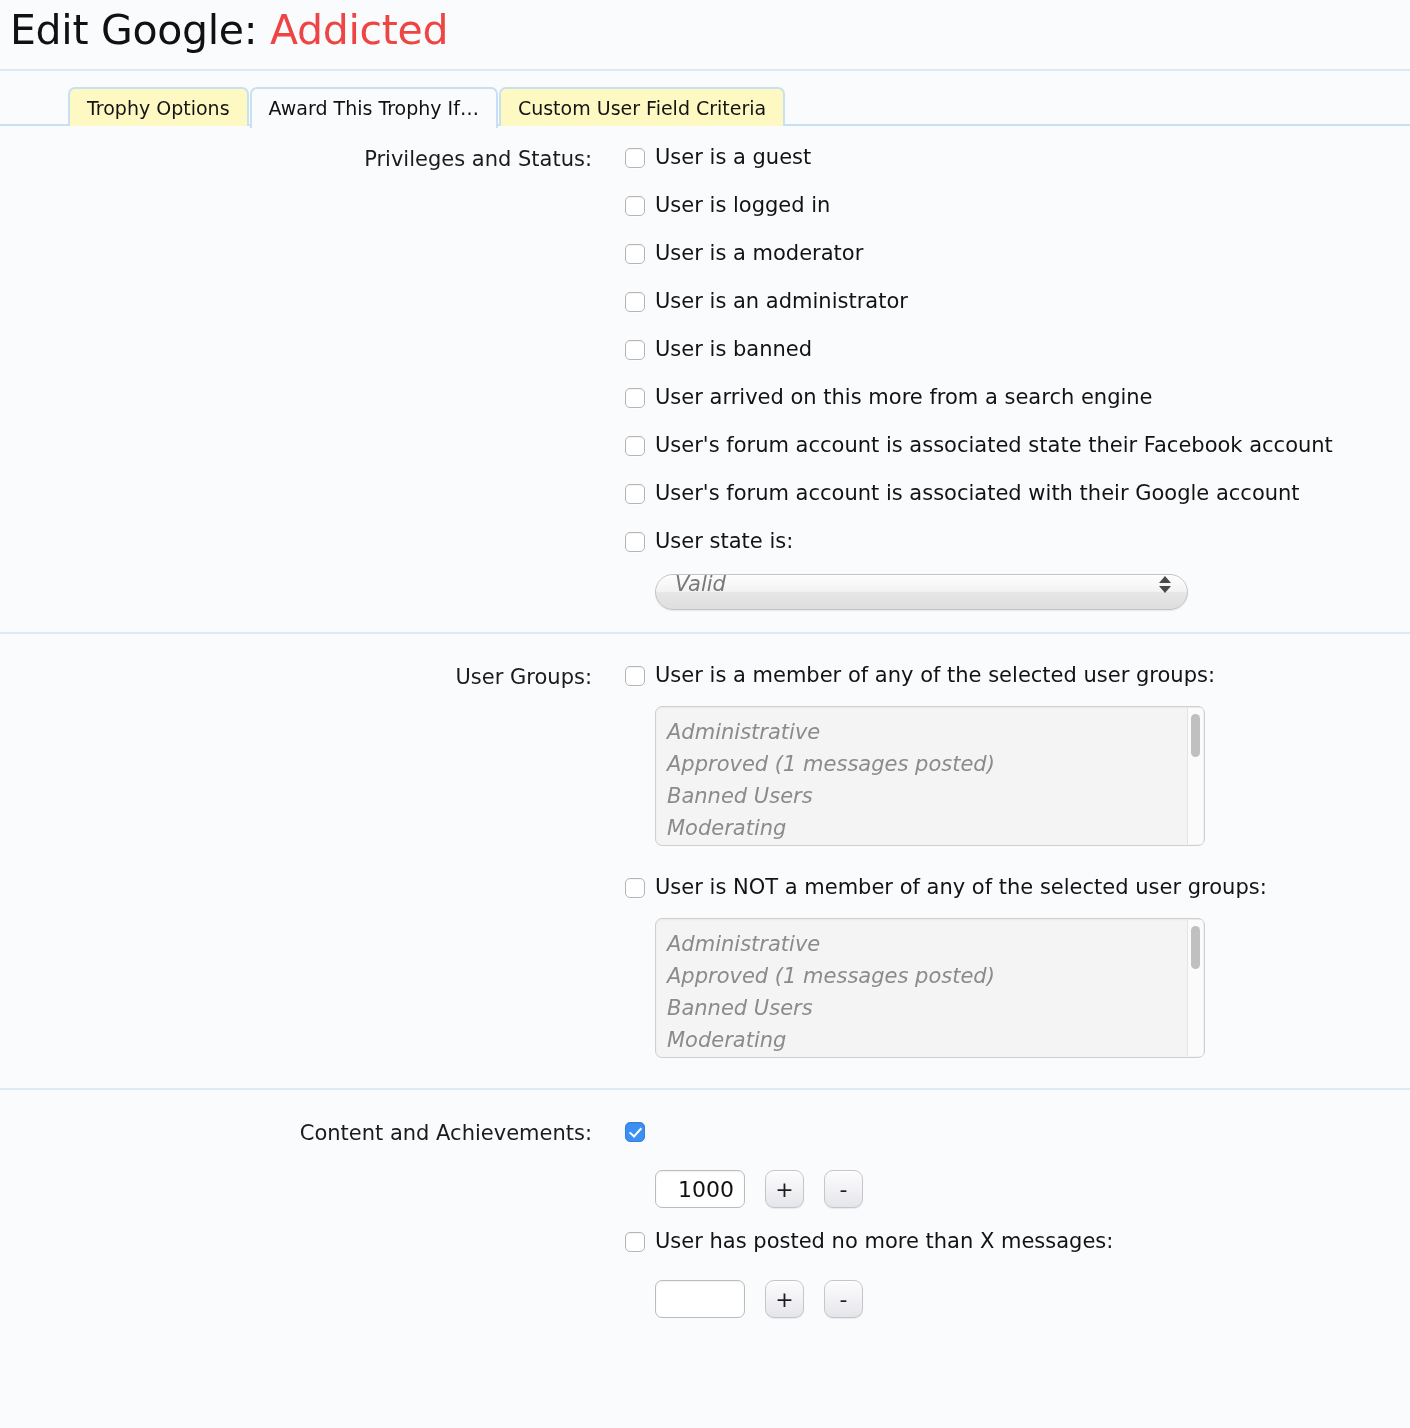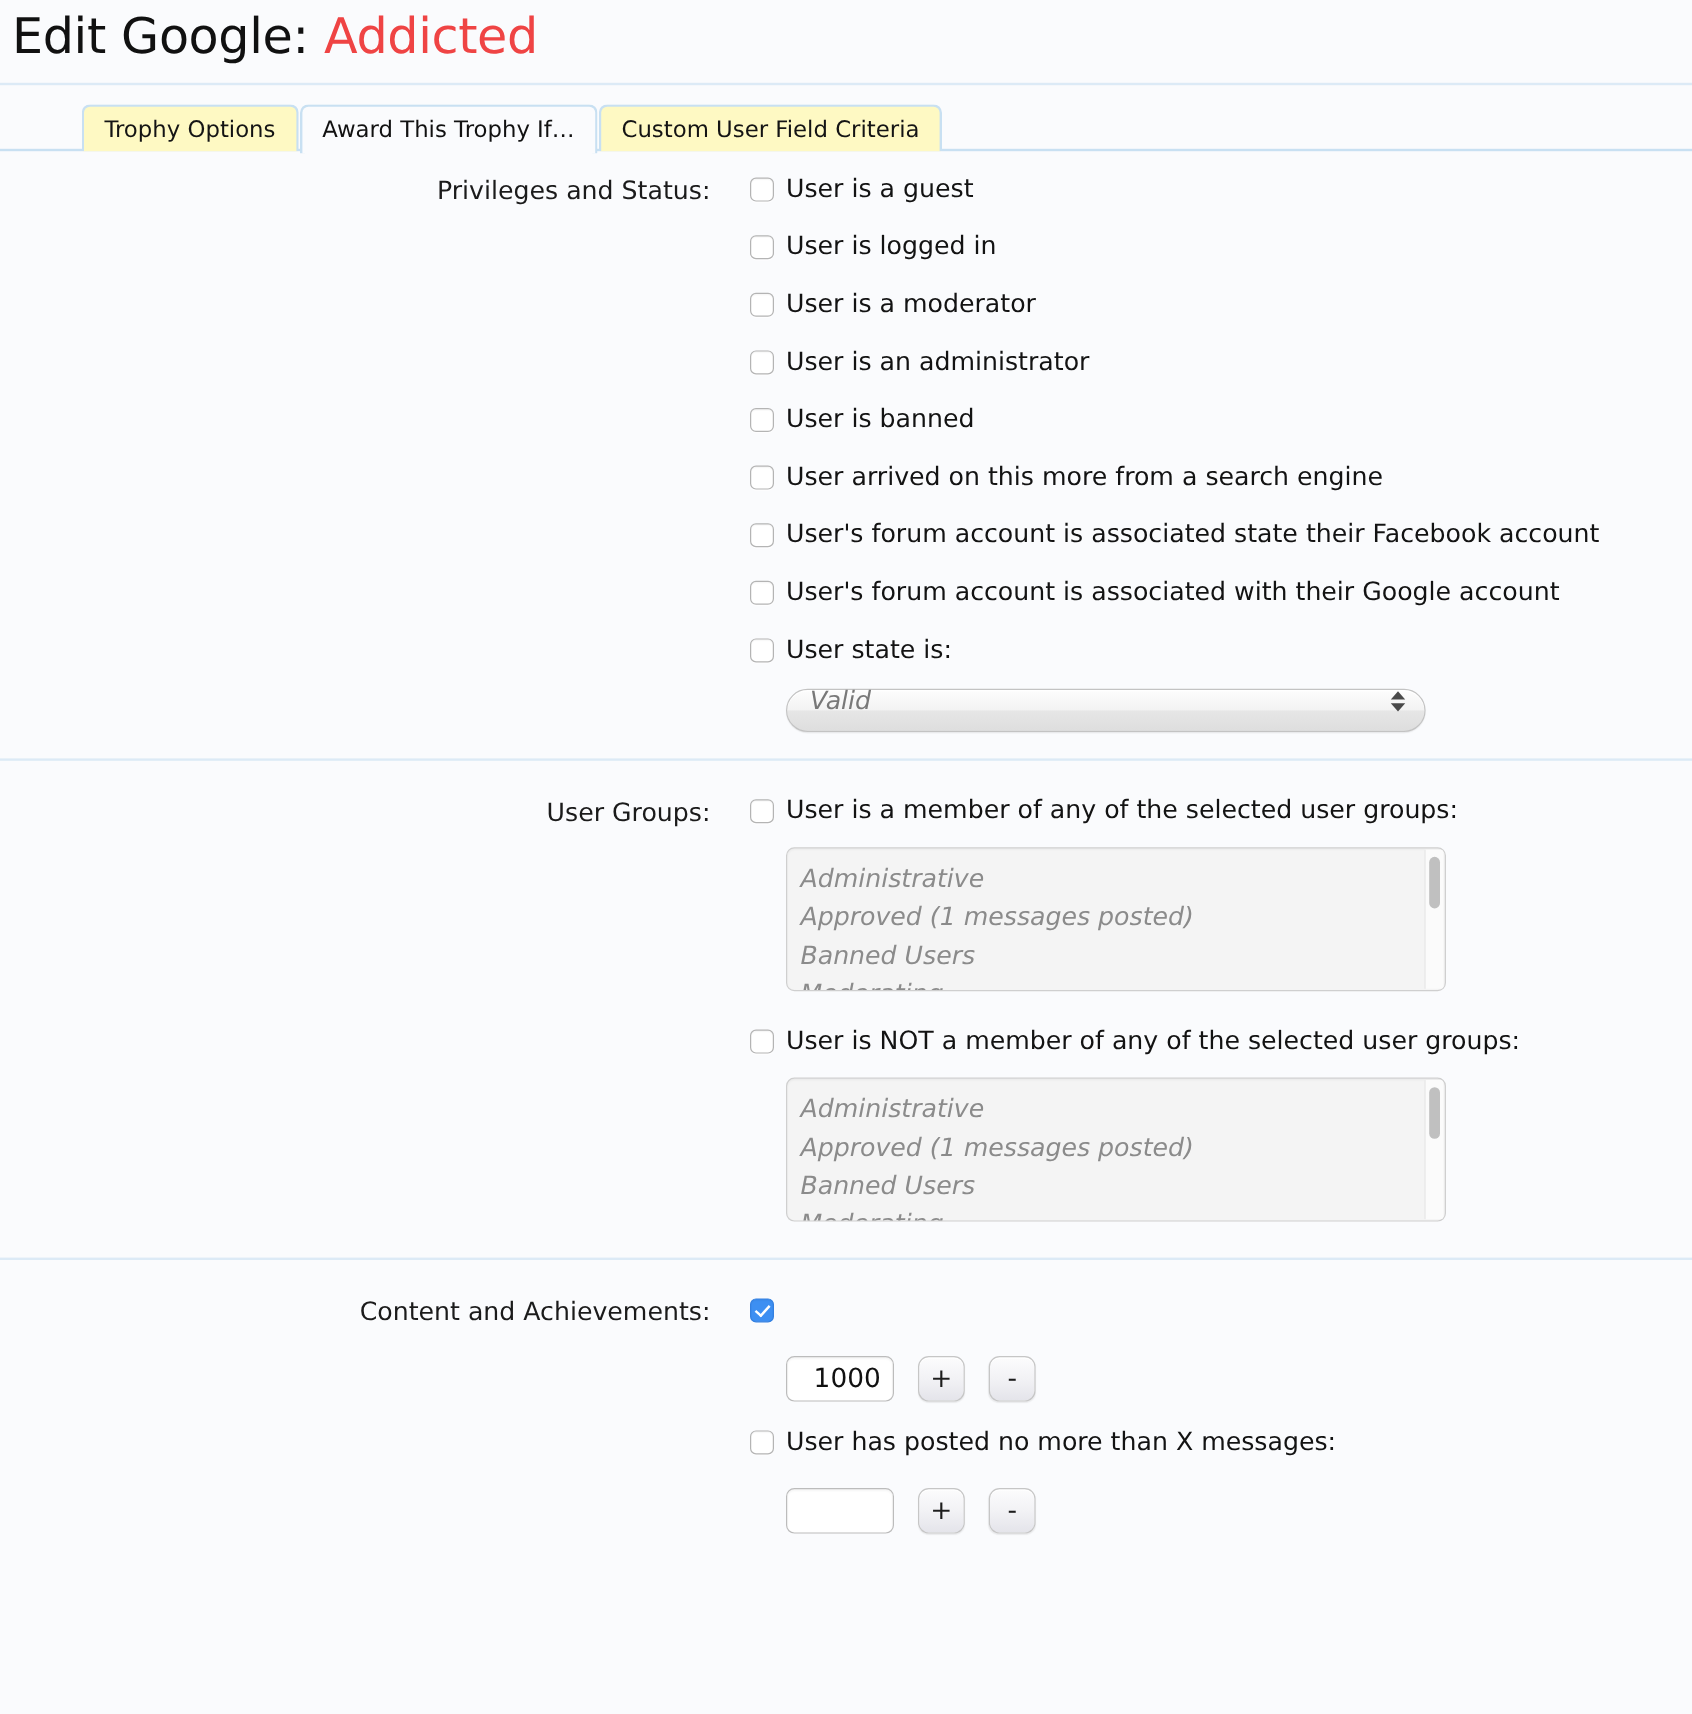--- a/index.html
+++ b/index.html
@@ -189,21 +189,21 @@
     width: 0; height: 0;
     border-left: 6px solid transparent;
     border-right: 6px solid transparent;
   }
   .tri-up { border-bottom: 7px solid #4a4a4a; }
   .tri-dn { border-top: 7px solid #4a4a4a; }
 
   
   .listbox {
     width: 550px;
-    height: 120px;
+    height: 140px;
     border: 1px solid #cfcfcf;
     border-radius: 7px;
     background: #f4f4f4;
     box-shadow: inset 0 1px 2px rgba(0,0,0,0.05);
     box-sizing: border-box;
     position: relative;
     overflow: hidden;
     padding: 9px 0 0 11px;
     cursor: pointer;
   }

